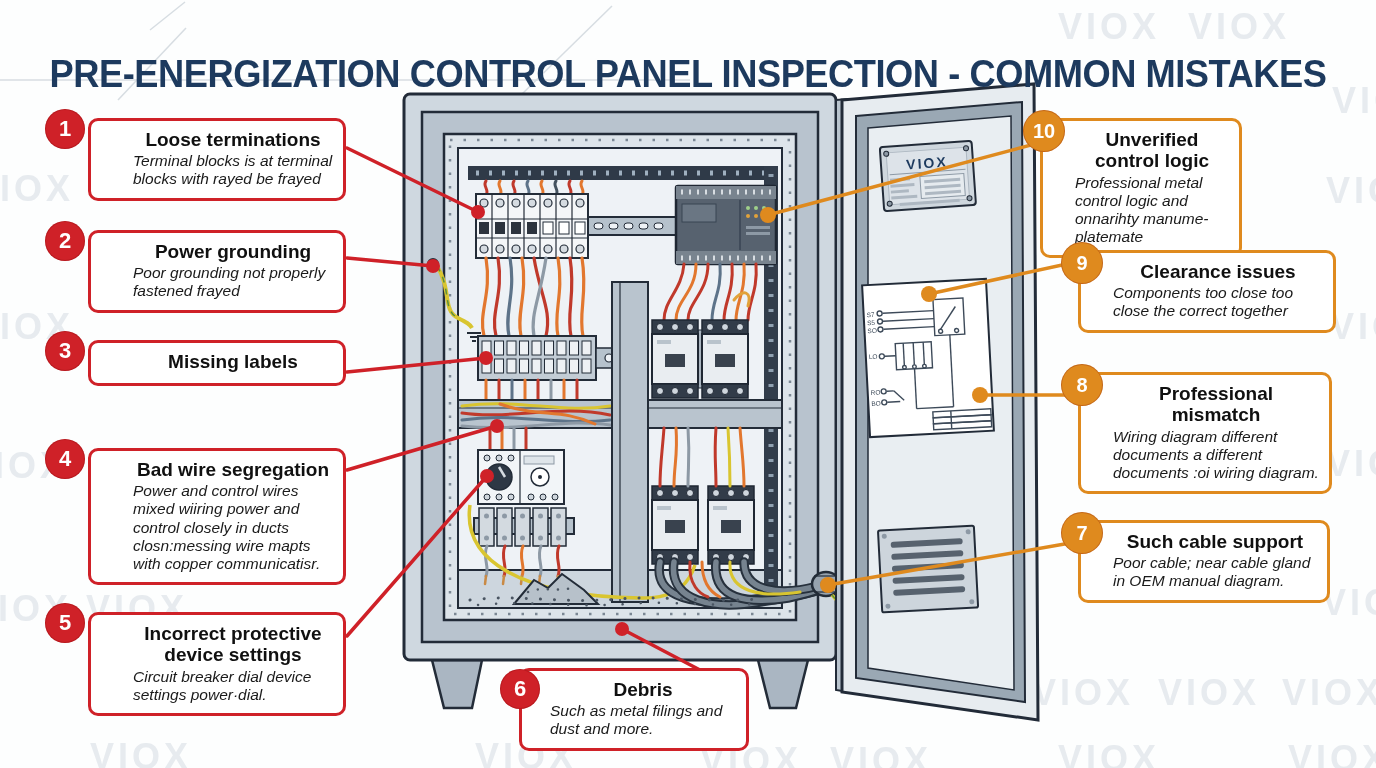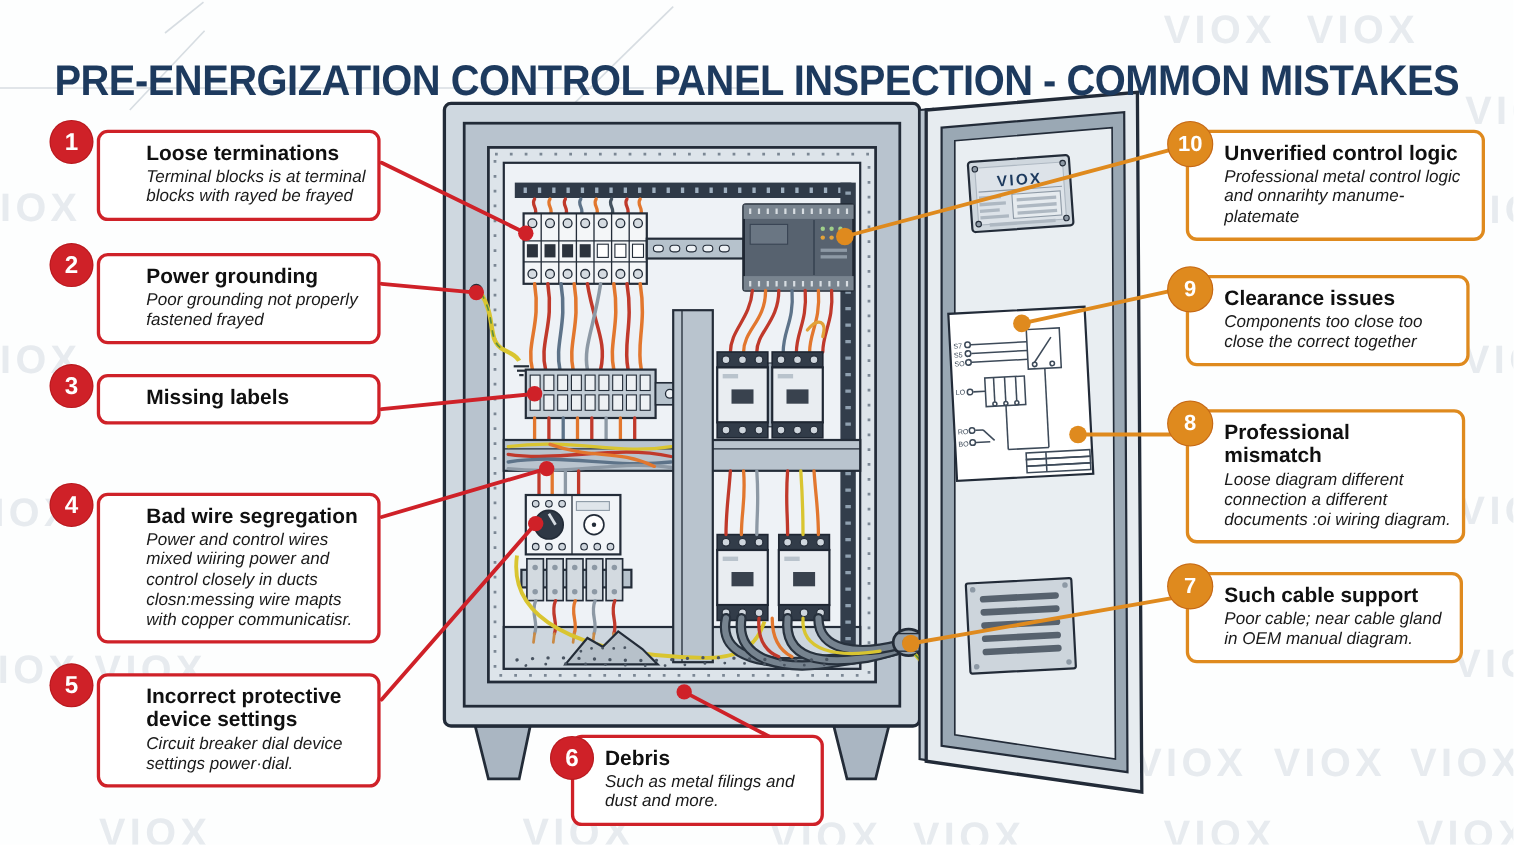--- a/index.html
+++ b/index.html
@@ -6,21 +6,21 @@
   .stage{position:relative;width:1376px;height:768px;overflow:hidden;
          font-family:"Liberation Sans",sans-serif;background:#fdfefe;}
   .wm{position:absolute;font-weight:bold;font-size:36px;letter-spacing:4px;
       color:#e7ebef;white-space:nowrap;user-select:none;}
   .page-title{position:absolute;top:26px;left:0;width:100%;text-align:center;
       font-size:39px;font-weight:bold;color:var(--title,#1d3a5e);
       letter-spacing:-.5px;white-space:nowrap;transform:scaleX(.93);transform-origin:center;}
   svg.scene{position:absolute;left:0;top:0;}
   .callout{position:absolute;background:#fff;border:3px solid var(--red,#cf2128);
       border-radius:10px;box-sizing:border-box;padding:8px 10px 9px 42px;z-index:5;}
-  .callout h3{margin:0 0 2px 0;font-size:19px;font-weight:bold;color:#101010;line-height:1.12;}
+  .callout h3{margin:0 0 2px 0;font-size:19px;font-weight:bold;color:#101010;line-height:1.12;text-align:center;}
   .callout p{margin:0;font-size:15.5px;line-height:1.17;color:#1a1a1a;font-style:italic;}
   .callout .num{position:absolute;left:-46px;top:-12px;width:40px;height:40px;border-radius:50%;
       background:var(--red,#cf2128);color:#fff;font-weight:bold;font-size:22px;
       display:flex;align-items:center;justify-content:center;
       box-shadow:0 0 0 1px rgba(120,0,0,.25) inset;}
   .callout.orange{border-color:var(--orange,#df8a1e);padding-left:32px;}
   .callout.orange .num{background:var(--orange,#df8a1e);left:-20px;top:-11px;
       width:42px;height:42px;font-size:20px;}
   .callout.c6{padding-left:28px;}
   .callout.c6 .num{left:-22px;top:-2px;}
@@ -513,34 +513,34 @@
     <h3>Incorrect protective device settings</h3>
     <p>Circuit breaker dial device settings power·dial.</p>
   </div>
 
   <div class="callout c6" style="left:519px;top:668px;width:230px;">
     <span class="num">6</span>
     <h3>Debris</h3>
     <p>Such as metal filings and dust and more.</p>
   </div>
 
-  <div class="callout orange" style="left:1078px;top:118px;width:272px;">
+  <div class="callout orange" style="left:1040px;top:118px;width:202px;">
     <span class="num">10</span>
     <h3>Unverified control logic</h3>
     <p>Professional metal control logic and onnarihty manume-platemate</p>
   </div>
   <div class="callout orange" style="left:1078px;top:250px;width:258px;">
     <span class="num">9</span>
     <h3>Clearance issues</h3>
     <p>Components too close too close the correct together</p>
   </div>
   <div class="callout orange" style="left:1078px;top:372px;width:254px;">
     <span class="num">8</span>
     <h3>Professional mismatch</h3>
-    <p>Loose diagram different connection a different documents :oi wiring diagram.</p>
+    <p>Wiring diagram different documents a different documents :oi wiring diagram.</p>
   </div>
   <div class="callout orange" style="left:1078px;top:520px;width:252px;">
     <span class="num">7</span>
     <h3>Such cable support</h3>
     <p>Poor cable; near cable gland in OEM manual diagram.</p>
   </div>
 
 </div>
 
 </body></html>

